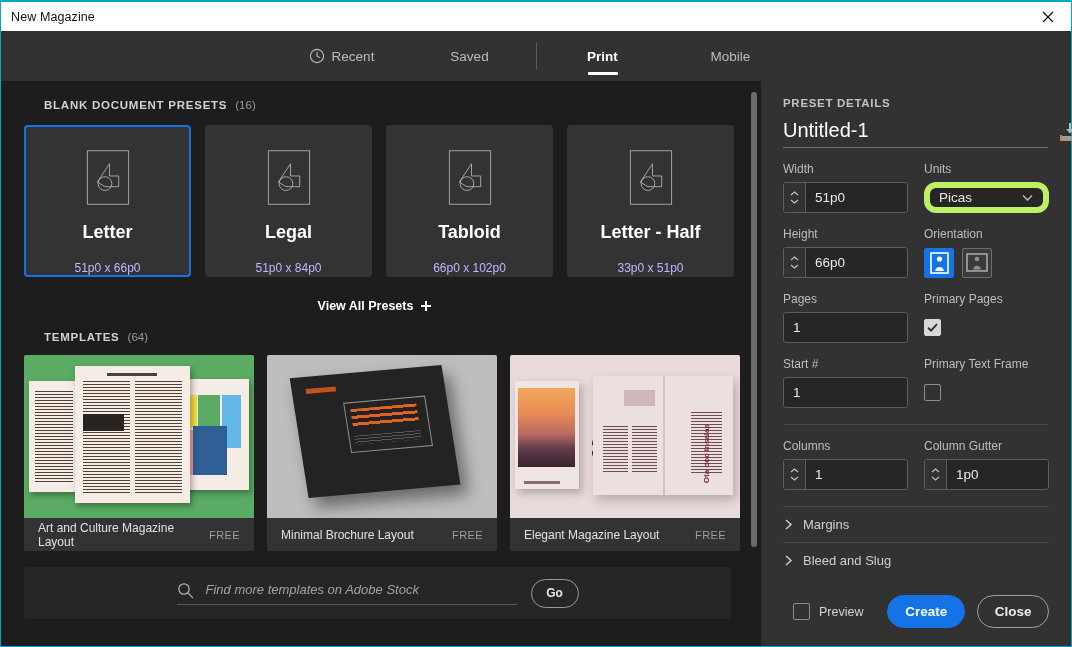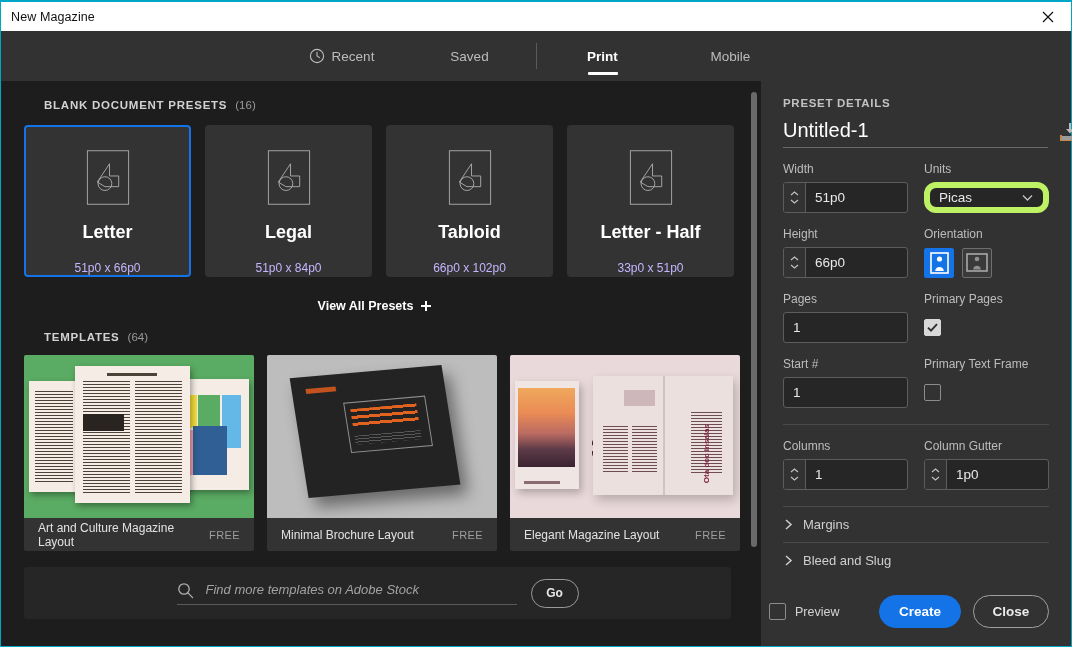--- a/index.html
+++ b/index.html
@@ -275,21 +275,21 @@
 
   .hr { height: 1px; background: #4a4a4a; margin: 16px 0 0 0; }
 
   .collapse-row {
     display: flex; align-items: center; gap: 9px; height: 35px; cursor: pointer;
   }
   .collapse-label { font-size: 13px; color: #cfcfcf; }
   .chev-right { width: 11px; height: 11px; display: block; }
 
   .footer-row {
-    position: absolute; left: 8px; right: 22px; bottom: 18px;
+    position: absolute; left: 32px; right: 22px; bottom: 18px;
     display: flex; align-items: center; gap: 12px;
   }
   .preview-wrap { display: flex; align-items: center; gap: 9px; cursor: pointer; }
   .preview-label { font-size: 12.5px; color: #d4d4d4; }
   .footer-spacer { flex: 1; }
   .btn {
     height: 33px; border-radius: 17px; font-size: 13.5px; font-weight: bold;
     cursor: pointer; font-family: "Liberation Sans", sans-serif;
   }
   .btn-create {

